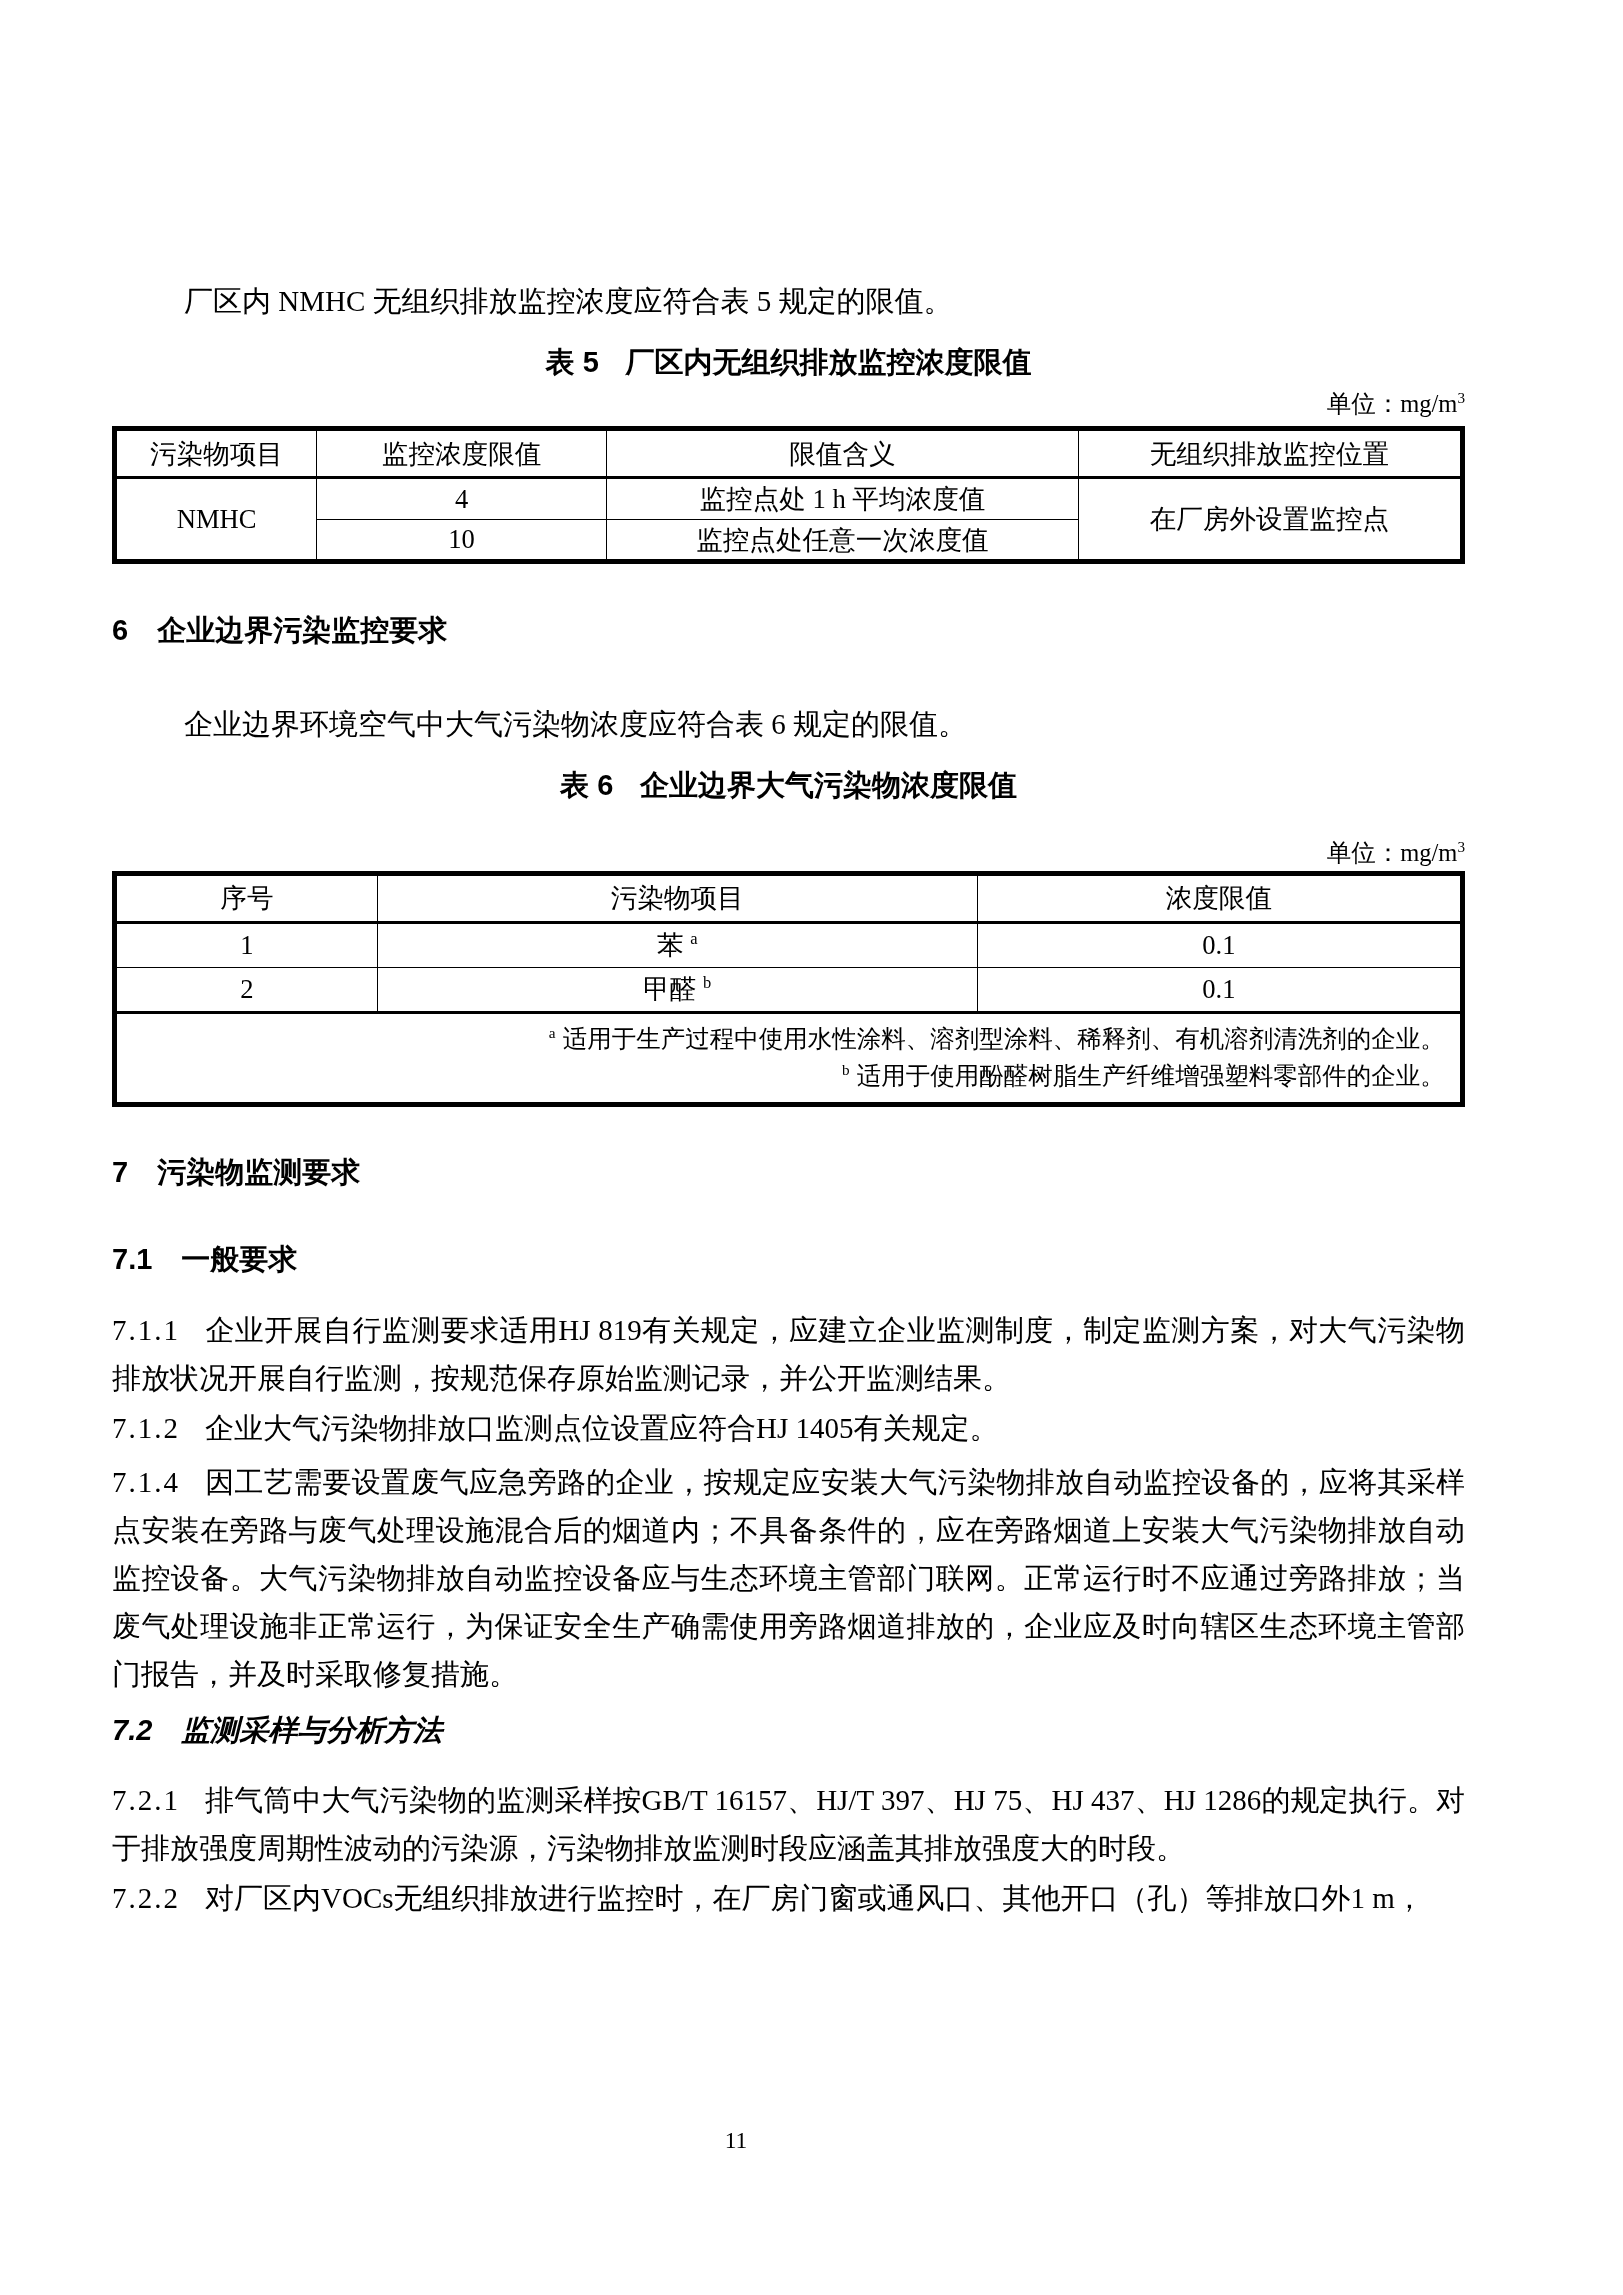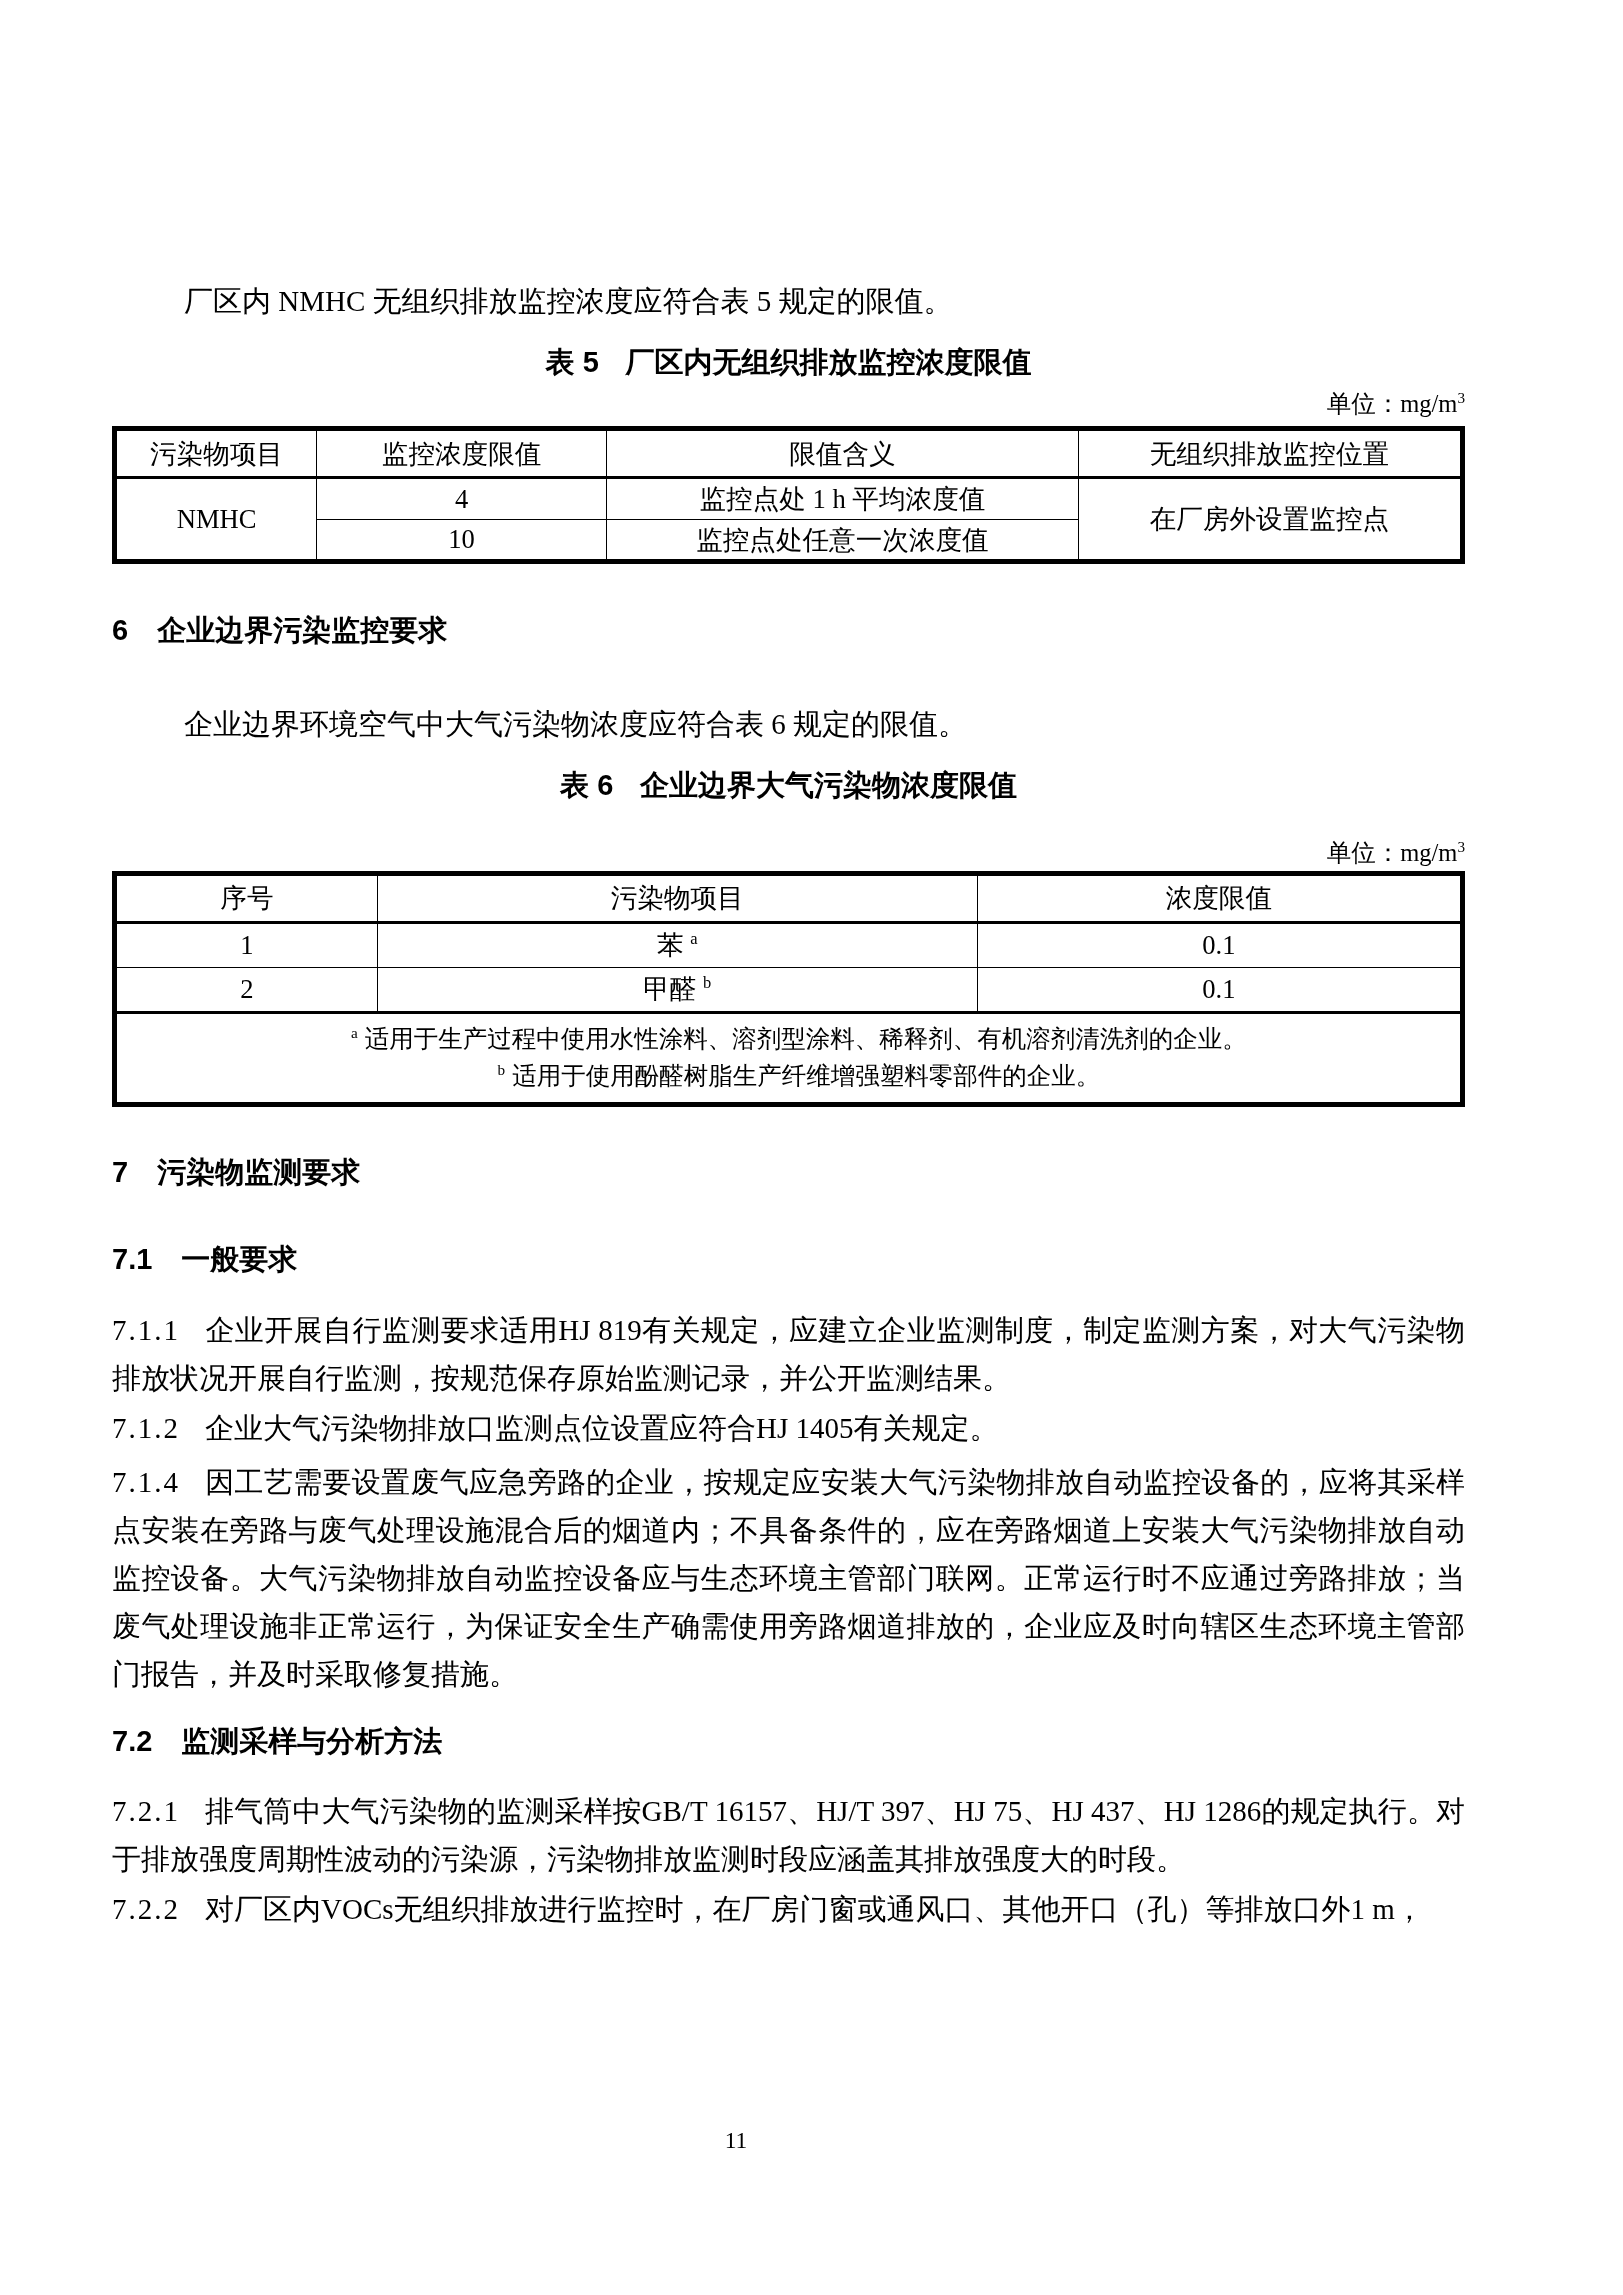--- a/index.html
+++ b/index.html
@@ -69,41 +69,41 @@
     vertical-align: middle;
     padding: 0;
     overflow: hidden;
   }
   .t5 th { height: 49px; border-bottom: 3.1px solid #000; }
   .t5 td { height: 42px; }
   .t6 th { height: 49px; border-bottom: 3.1px solid #000; }
   .t6 td.data-cell { height: 45px; }
   .t6 tr.data-row-2 td { border-bottom: 3.1px solid #000; }
   .footnote-cell {
-    text-align: center;
+    text-align: right;
     padding: 6.1px 15.3px 8.2px 36px;
     font-size: 24.5px;
     line-height: 37px;
   }
   .footnote-line { display: block; }
   .fn-marker { margin-right: 7.2px; }
   
   .mt-title5   { margin-top: 12.8px; }
   .mt-table5   { margin-top: 4.6px; }
   .mt-h6       { margin-top: 42px; }
   .mt-para6    { margin-top: 46px; }
   .mt-title6   { margin-top: 12.8px; }
   .mt-unit6    { margin-top: 25.6px; }
   .mt-h7       { margin-top: 41px; }
   .mt-h71      { margin-top: 39px; }
   .mt-p711     { margin-top: 22.5px; }
   .mt-p712     { margin-top: 2.6px; }
   .mt-p713     { margin-top: 1.5px; }
   .mt-p714     { margin-top: 5.6px; }
-  .mt-h72      { margin-top: 19px; }
+  .mt-h72      { margin-top: 8px; font-style: italic; }
   .mt-p721     { margin-top: 22px; }
   .mt-p722     { margin-top: 2.6px; }
   
   .page-number {
     position: absolute;
     top: 2126px;
     left: 685px;
     width: 102px;
     text-align: center;
     font-size: 23.5px;

